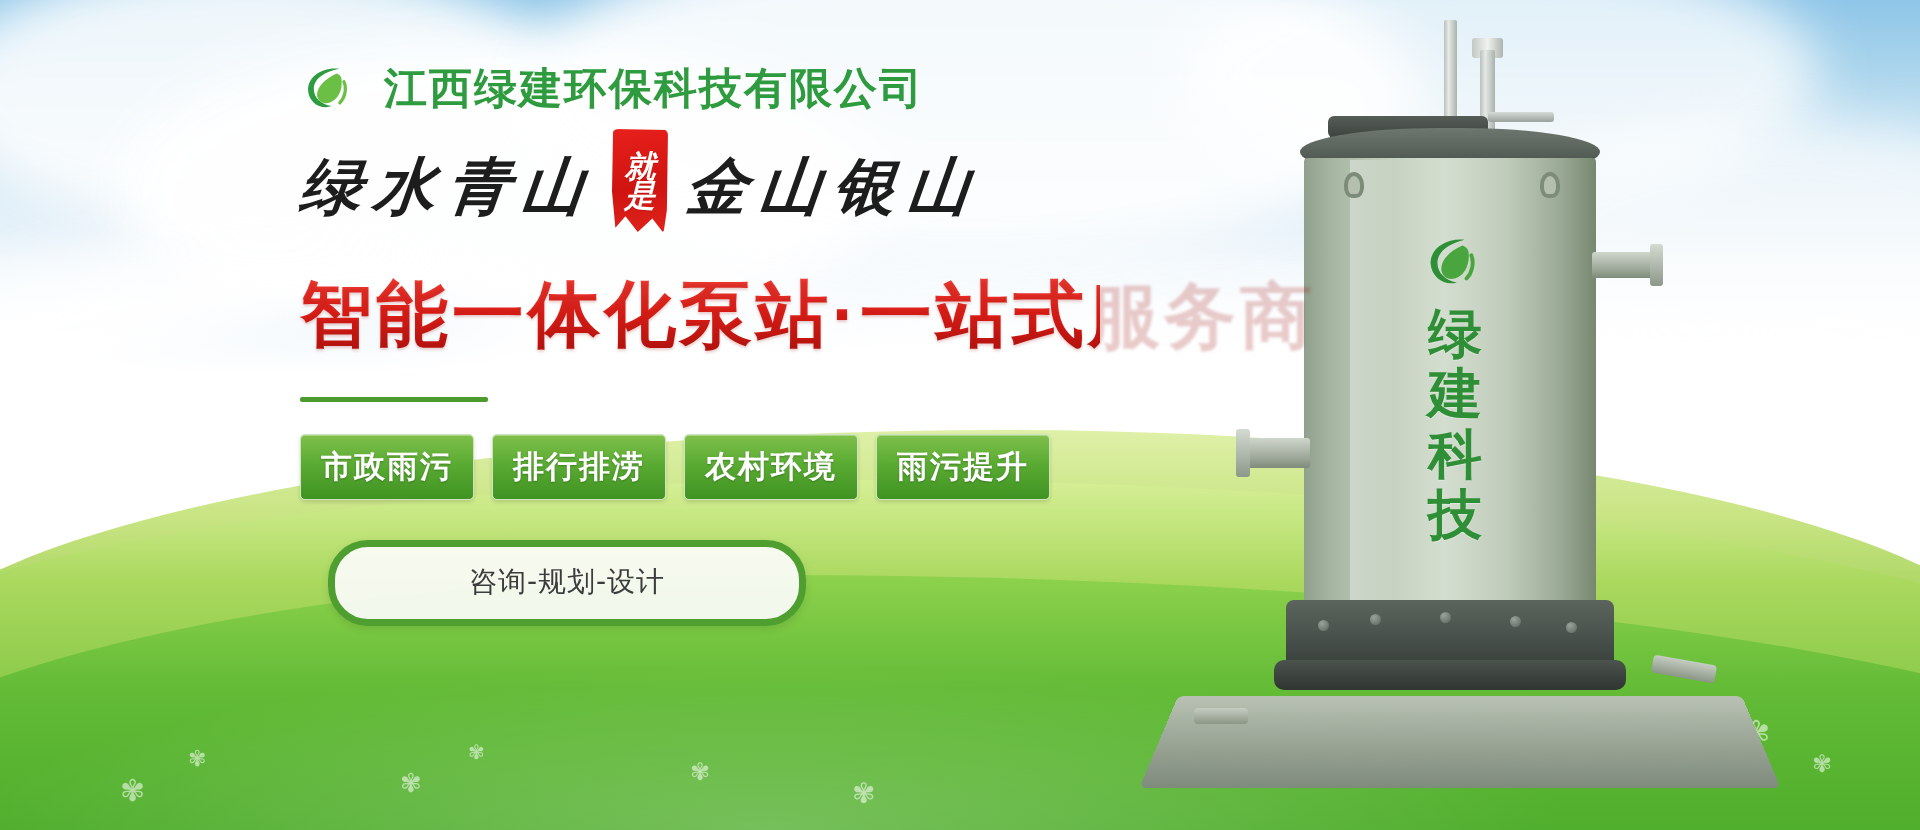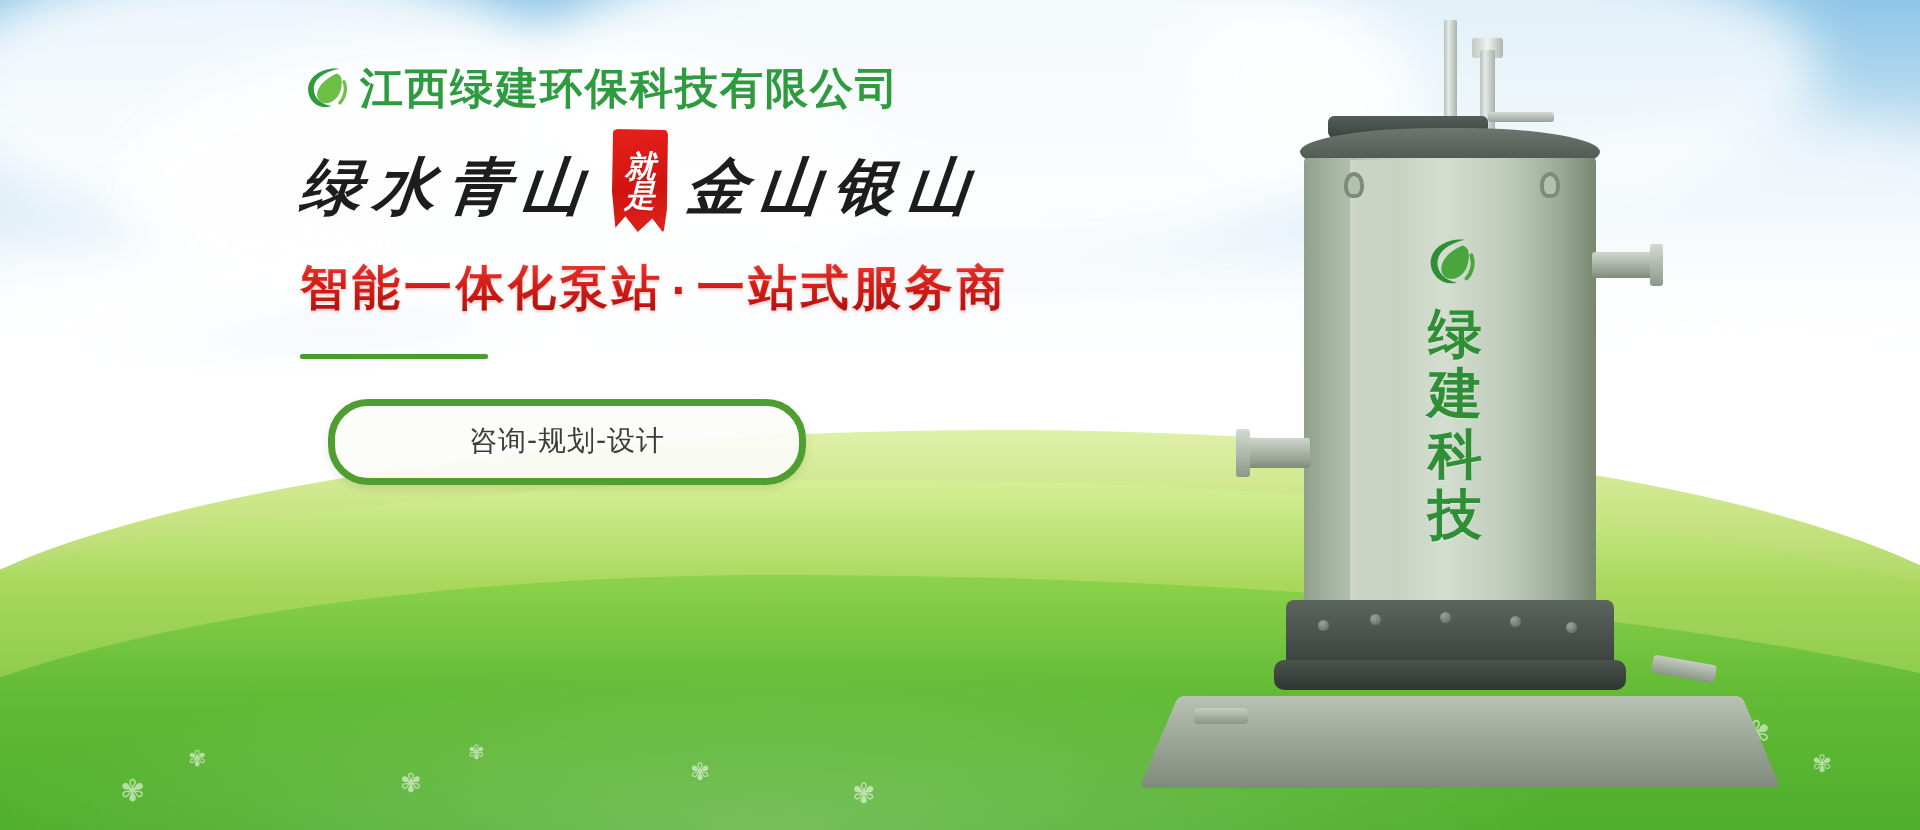--- a/index.html
+++ b/index.html
@@ -69,21 +69,21 @@
     user-select:none;
   }
 
   
   .content {
     position:absolute; left:0; top:0; width:1100px; height:830px;
     padding:58px 0 0 300px;
   }
 
   
-  .company-row { display:flex; align-items:center; gap:8px; height:62px; }
+  .company-row { display:flex; align-items:center; gap:32px; height:62px; }
   .leaf-logo { width:52px; height:52px; flex:none; }
   .company-name {
     font-size:43px; font-weight:700; color:#2e9b3f; letter-spacing:2px;
     font-family:"DejaVu Sans","Liberation Sans",sans-serif; white-space:nowrap;
   }
 
   
   .calli-row {
     display:flex; align-items:center; gap:6px; margin-top:28px; height:78px;
     position:relative;
@@ -104,22 +104,22 @@
     clip-path:polygon(2% 0%,100% 1%,98% 78%,92% 100%,72% 86%,46% 99%,24% 84%,6% 95%,0% 60%);
   }
   .seal span {
     display:block; color:#fff; font-size:31px; line-height:.95; font-weight:700;
     font-family:"DejaVu Serif","Liberation Serif",serif; font-style:italic;
     text-shadow:0 1px 0 rgba(0,0,0,.12);
   }
 
   
   .headline {
-    margin-top:30px; font-size:48px; font-weight:700; letter-spacing:4px;
-    font-family:Liberation Mono, monospace; white-space:nowrap;
+    margin-top:41px; font-size:72px; font-weight:700; letter-spacing:4px;
+    font-family:Liberation Sans, sans-serif; white-space:nowrap;
     color:#d6211d;
     background:linear-gradient(to bottom,#f2463c 0%,#e11f19 48%,#a80f0b 100%);
     -webkit-background-clip:text; background-clip:text;
     -webkit-text-fill-color:transparent;
     text-shadow:0 2px 3px rgba(160,20,15,.22);
   }
 
   .divider { margin-top:34px; width:188px; height:5px; background:#4c9b2f; border-radius:2px; }
 
   
@@ -341,19 +341,25 @@
         <span>就</span>
         <span>是</span>
       </div>
       <div class="calli">金山银山</div>
     </div>
 
     <div class="headline">智能一体化泵站·一站式服务商</div>
 
     <div class="divider"></div>
 
+    <div class="tags">
+      <div class="tag">市政雨污</div>
+      <div class="tag">排行排涝</div>
+      <div class="tag">农村环境</div>
+      <div class="tag">雨污提升</div>
+    </div>
 
     <div class="service-box">
       <div class="service-line">咨询-规划-设计</div>
     </div>
 
   </div>
 </div>
 
 </body></html>

